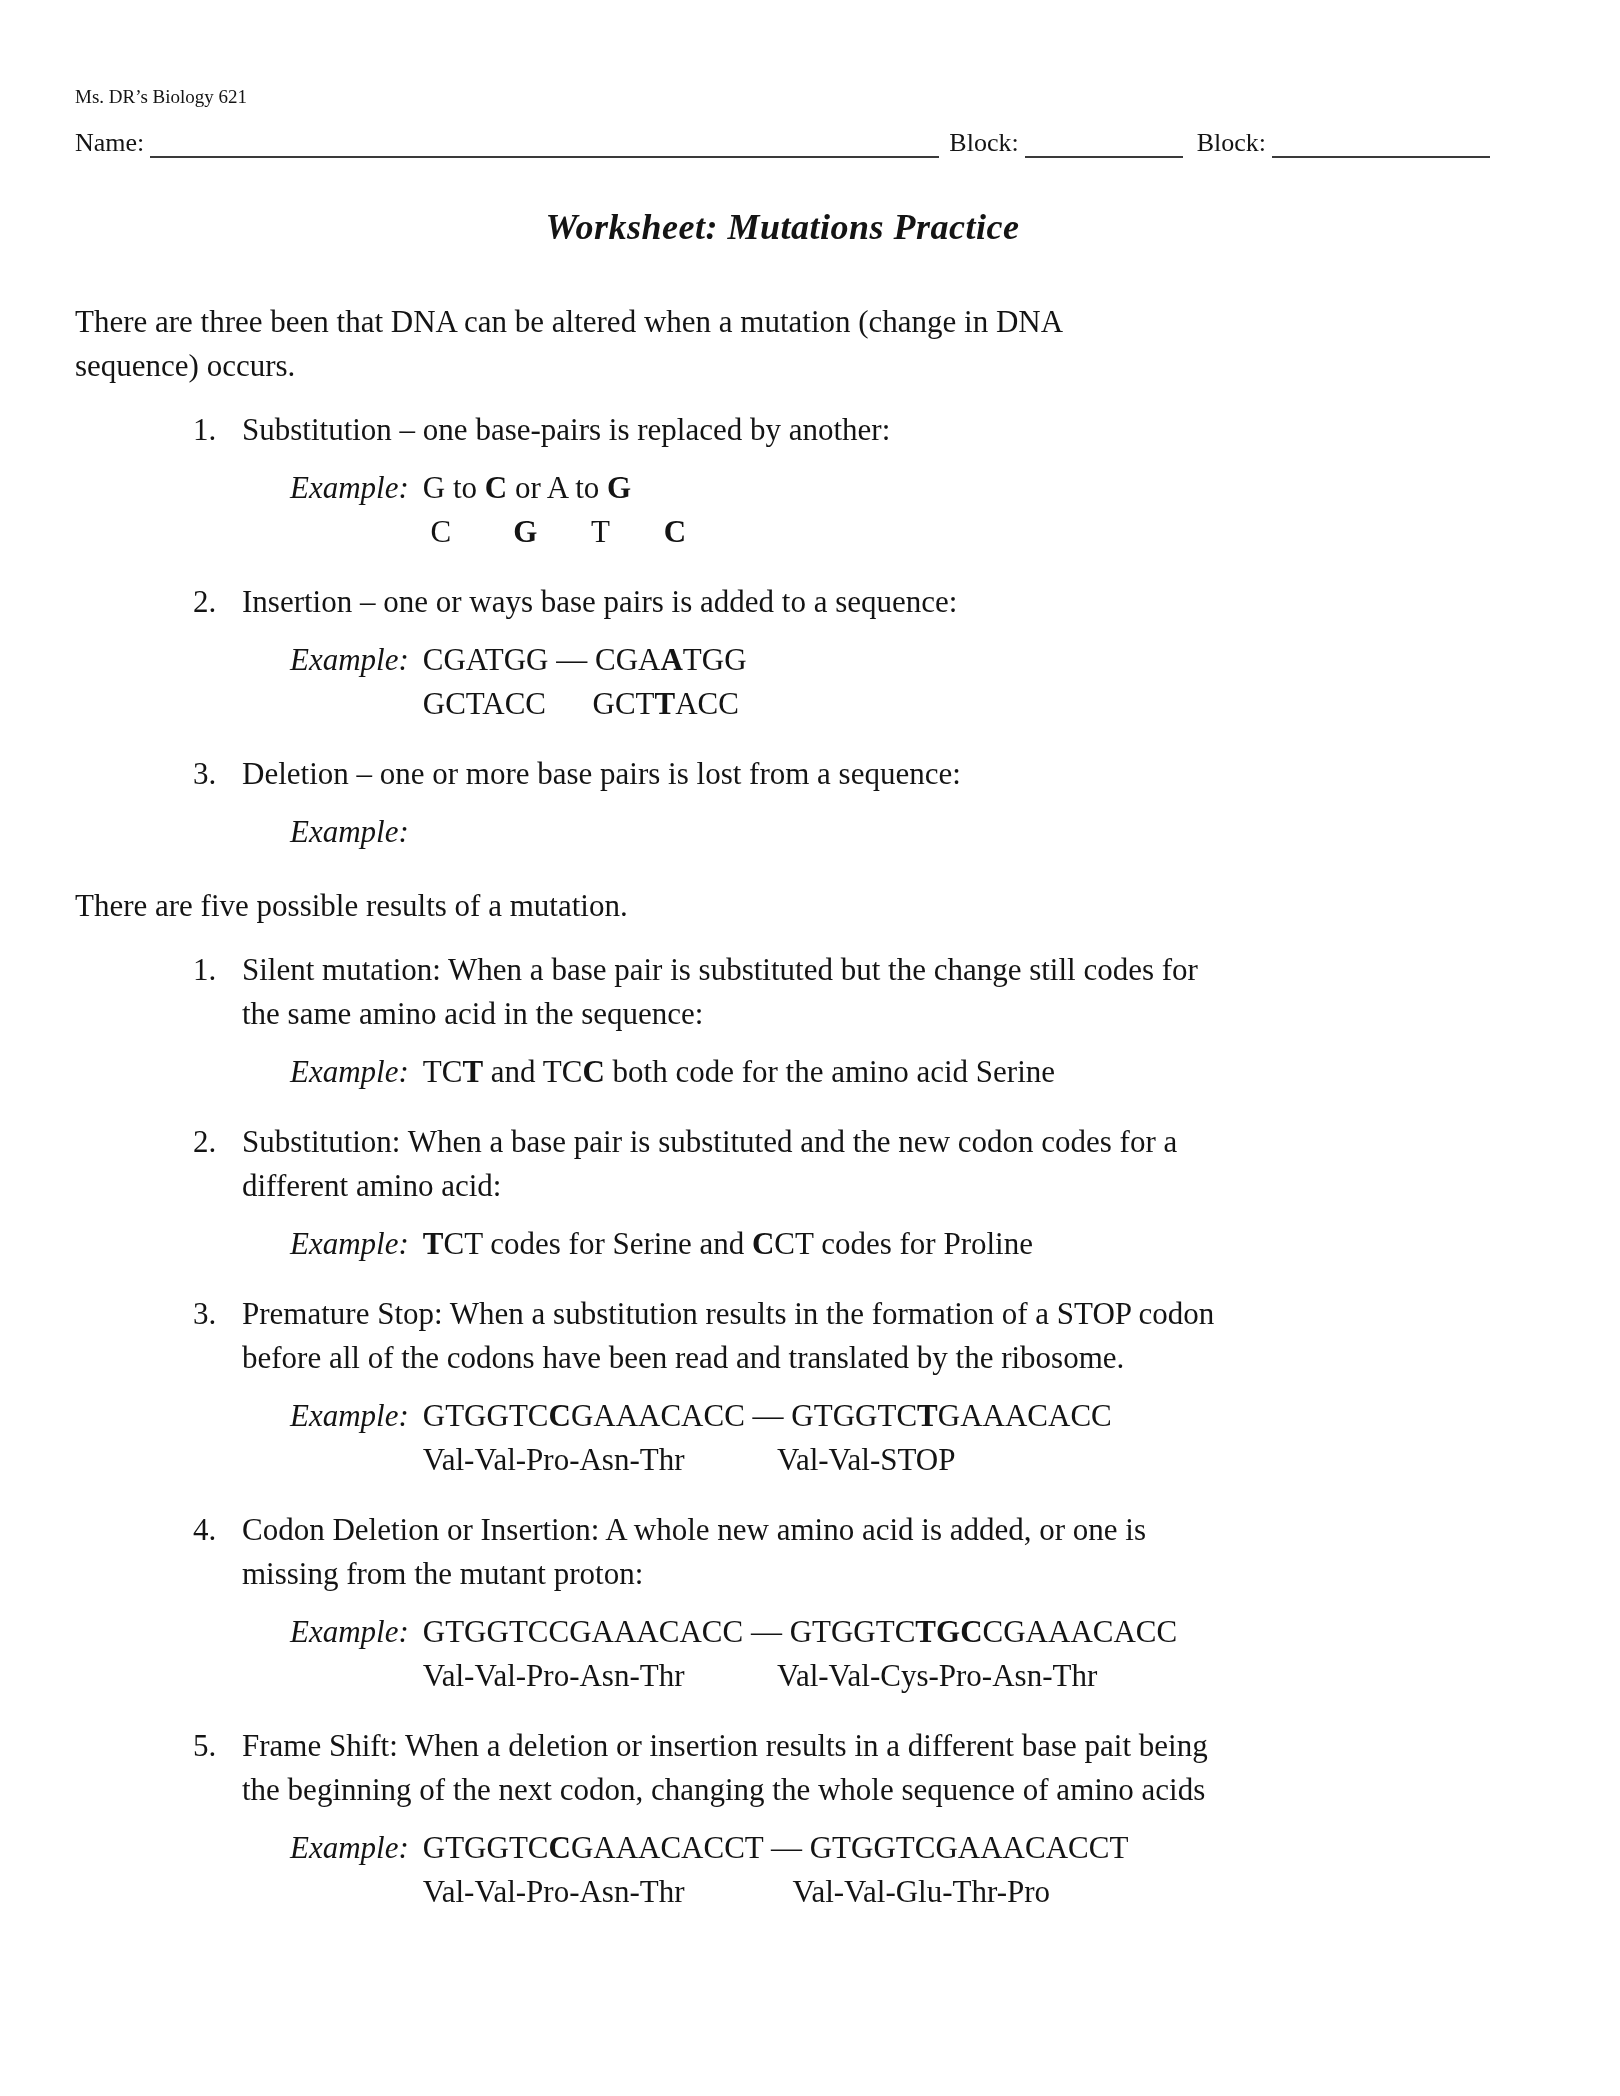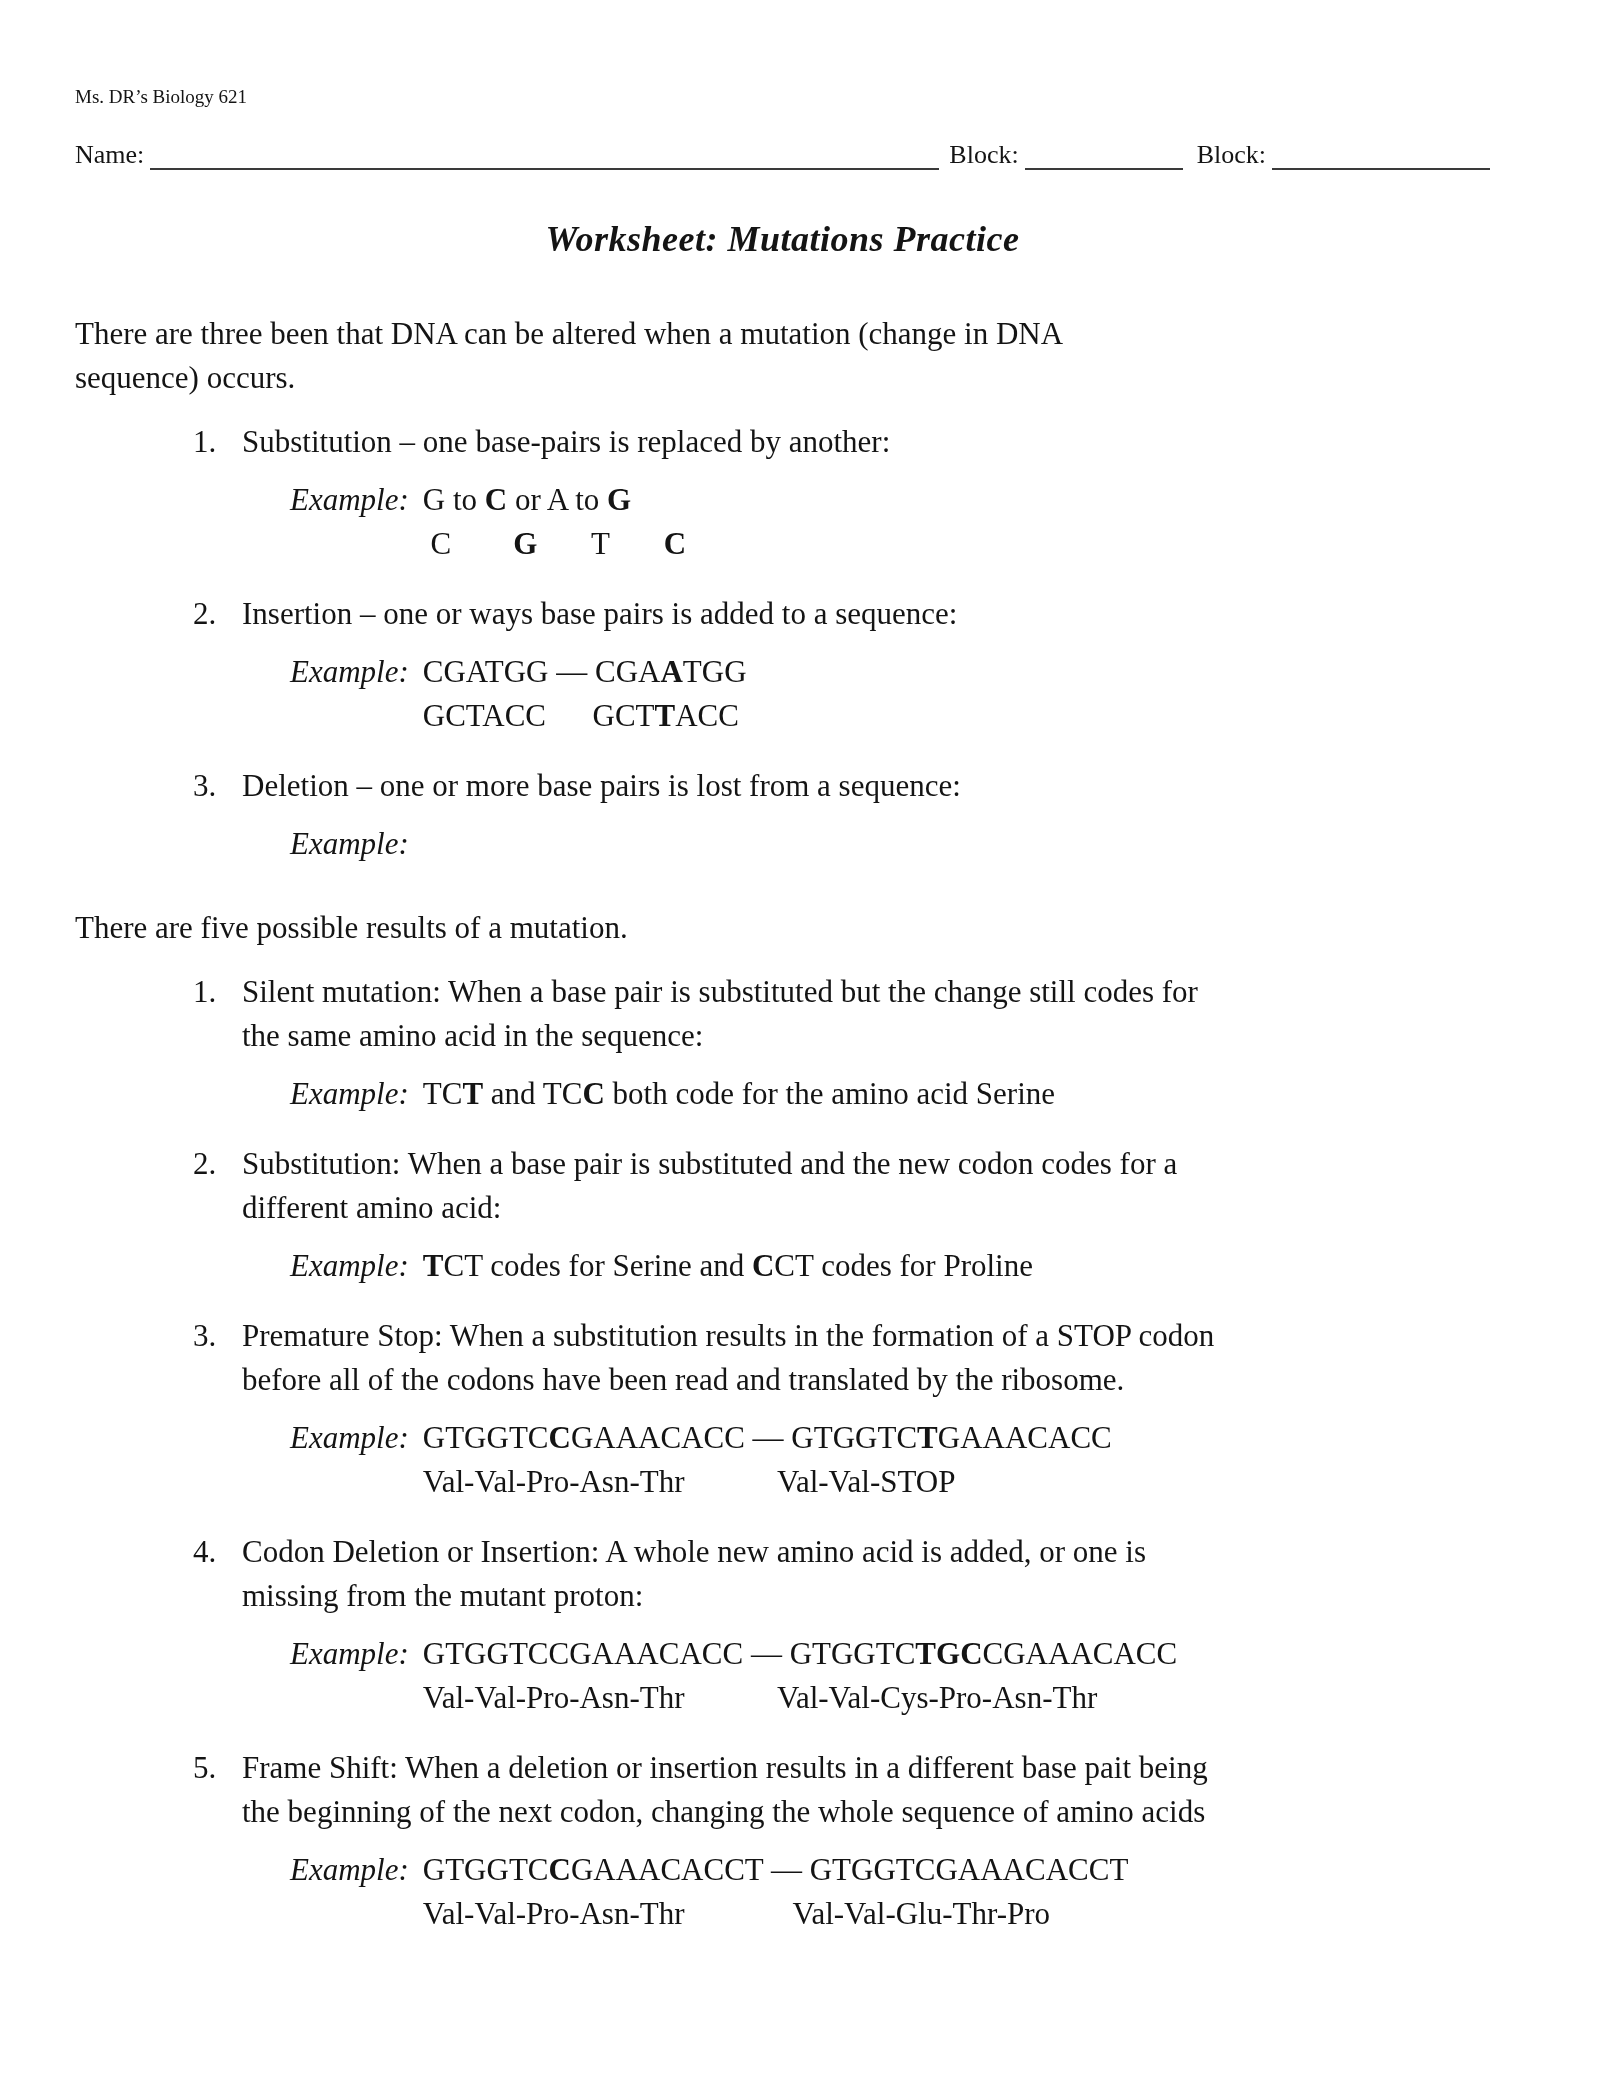--- a/index.html
+++ b/index.html
@@ -11,41 +11,41 @@
     color:#141414;
     font-family:"Liberation Serif","DejaVu Serif",serif;
     font-size:31px;
     box-sizing:border-box;
     padding:86px 130px 0 75px;
     overflow:hidden;
   }
   .course { font-size:19px; }
   .name-row {
     display:flex; align-items:flex-end;
-    margin-top:30px; font-size:26px;text-align:right;
+    margin-top:18px; font-size:26px;text-align:right;
   }
   .name-row .lbl { white-space:nowrap; padding-right:6px; }
   .fill-line { border-bottom:2px solid #3a3a3a; height:30px; display:inline-block; }
   .line-name  { flex:1 1 auto; margin-right:10px; }
   .line-block { flex:0 0 158px; margin-right:14px; }
   .line-date  { flex:0 0 218px; }
   .title {
     margin:48px 0 0 0;
     text-align:center;
     font-size:36px;
     font-weight:bold;
     font-style:italic;
     letter-spacing:0.5px;
   }
   .para {
     margin:52px 0 0 0;
     line-height:1.42;
     white-space:pre-wrap;
   }
-  .para.results-intro { margin-top:40px; }
+  .para.results-intro { margin-top:30px; }
   .list { margin-top:20px; }
   .item { margin-bottom:26px; }
   .item-row { display:flex; margin-left:118px; line-height:1.42; }
   .num { flex:0 0 49px; }
   .item-text { flex:1 1 auto; white-space:pre-wrap; }
   .example { display:flex; margin:14px 0 0 215px; line-height:1.42; }
   .ex-label { font-style:italic; white-space:nowrap; margin-right:14px; }
   .ex-content { white-space:pre; }
   .bseg { font-weight:bold; }
 </style>

